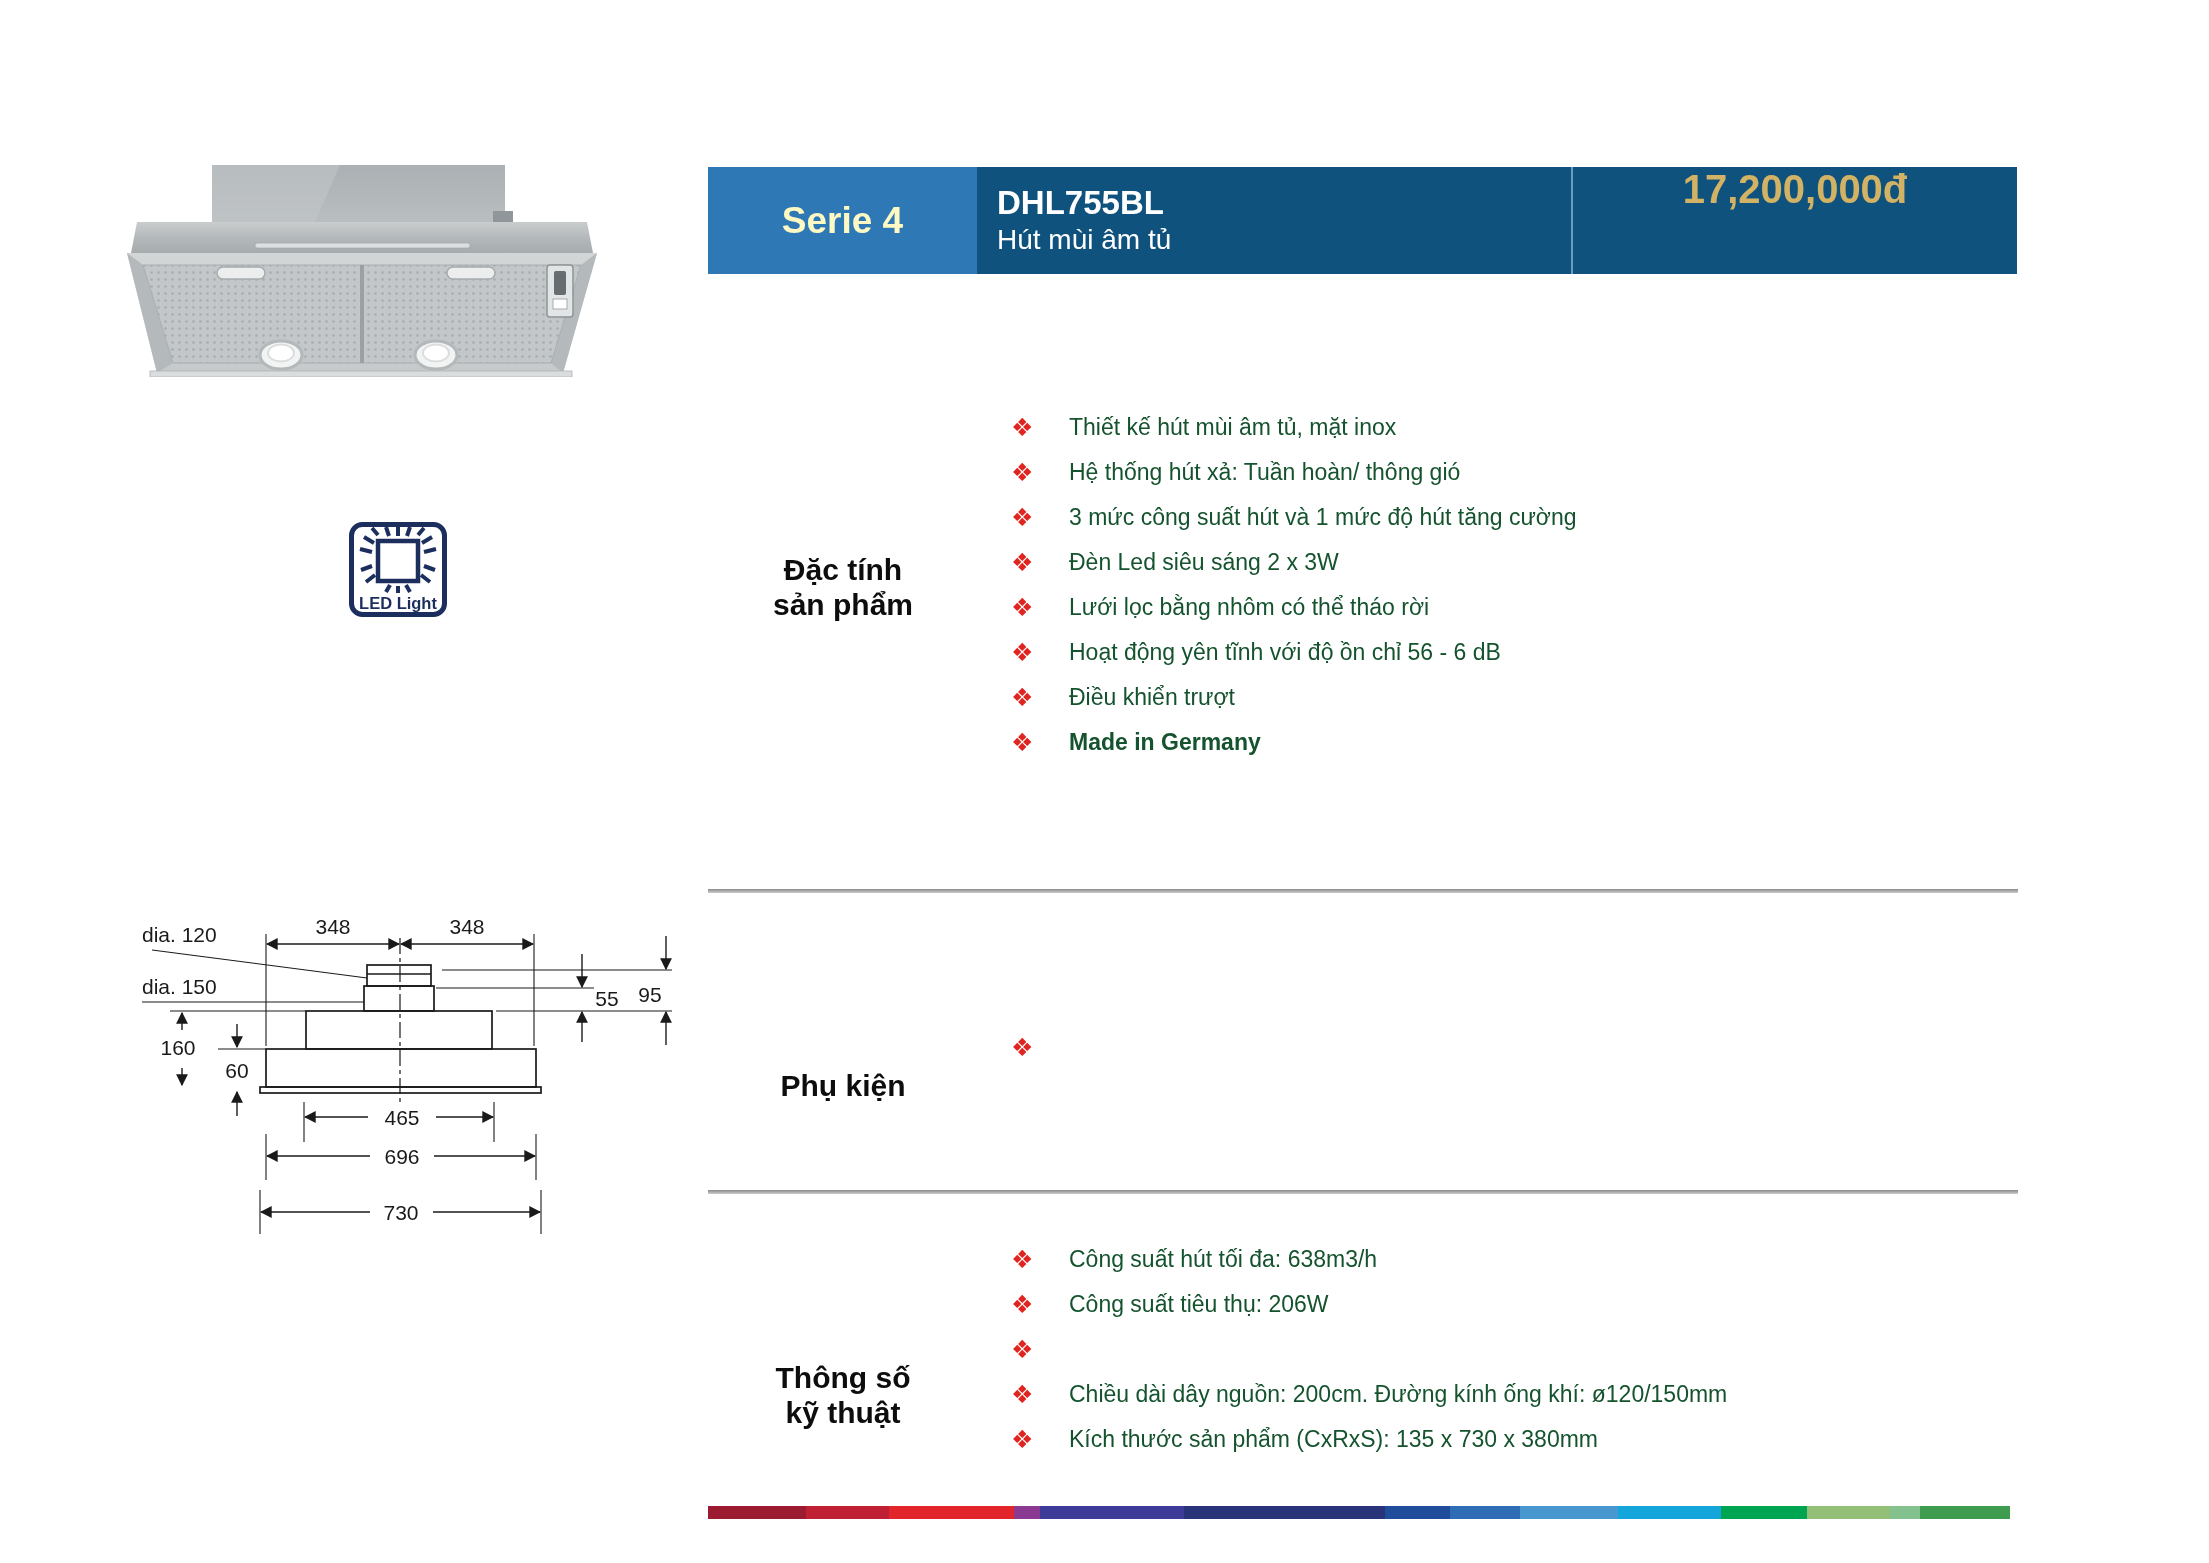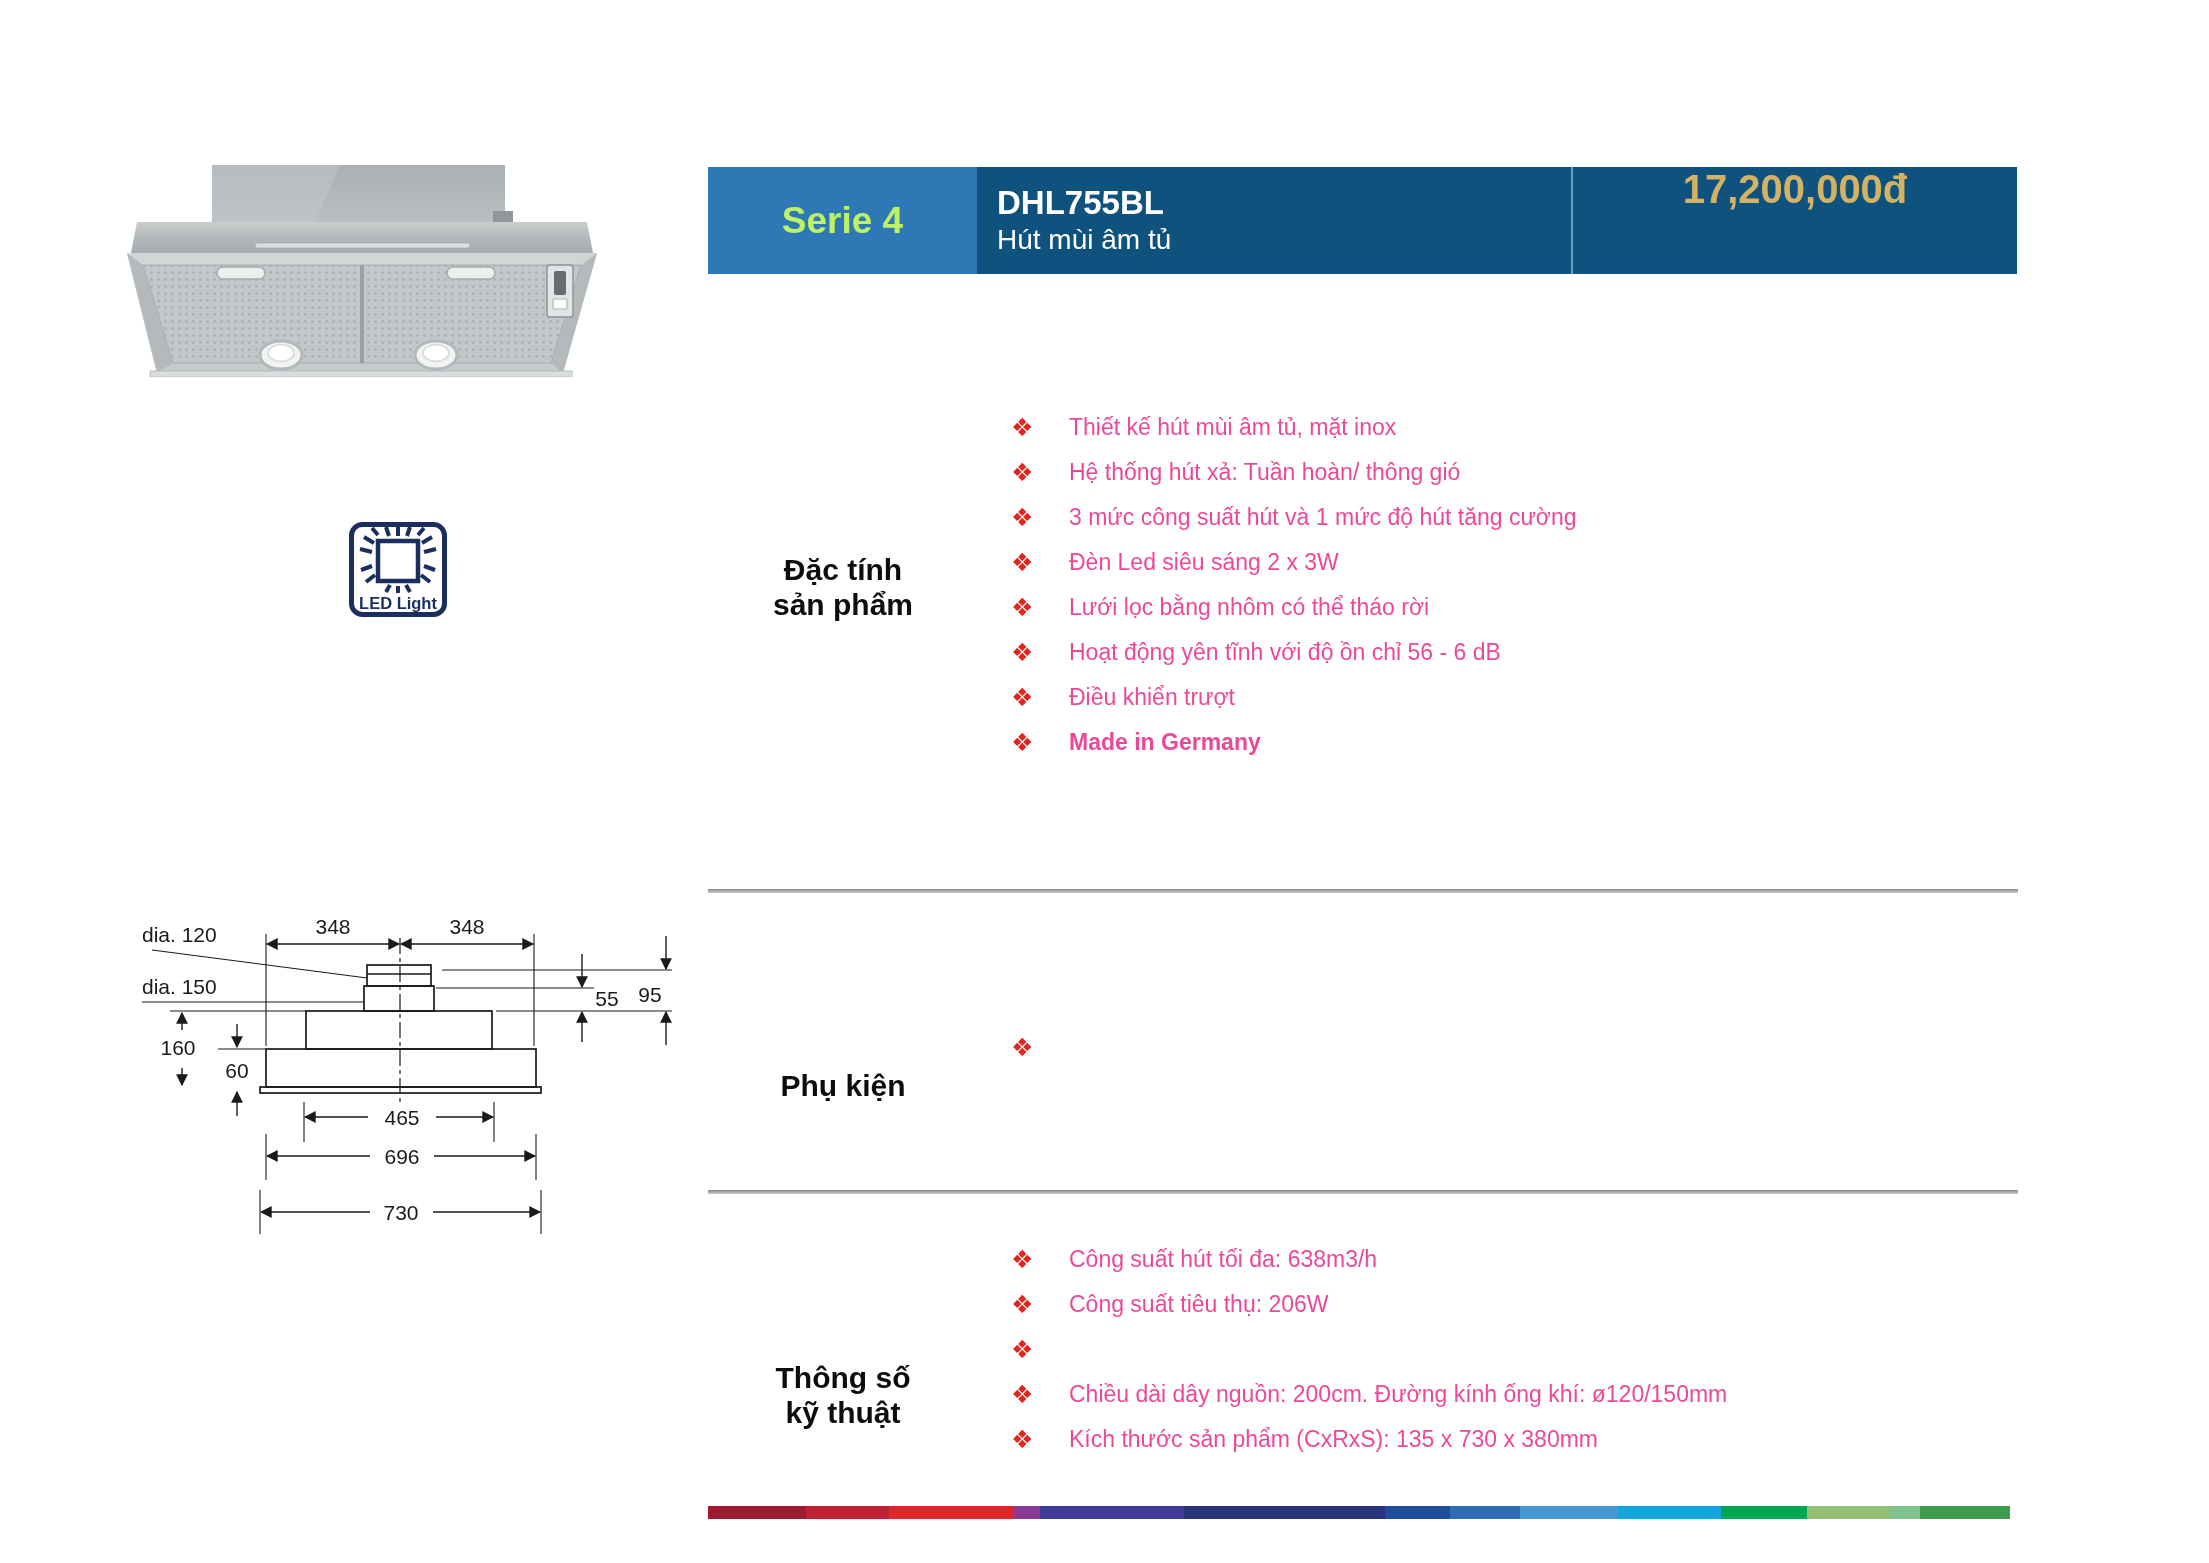--- a/index.html
+++ b/index.html
@@ -2,21 +2,21 @@
 <html><head>
 <meta charset="utf-8">
 <style>
   * { margin:0; padding:0; box-sizing:border-box; }
   html,body { background:#ffffff; }
   body { font-family:"Liberation Sans", sans-serif; }
   .page { position:relative; width:2209px; height:1563px; background:#fff; overflow:hidden; }
 
   
   .header-bar { position:absolute; left:708px; top:167px; width:1309px; height:107px; display:flex; }
-  .hd-serie { width:269px; background:#2e79b5; color:#bef264; display:flex; align-items:center; justify-content:center;
+  .hd-serie { width:269px; background:#2e79b5; color:#fef9c3; display:flex; align-items:center; justify-content:center;
               font-size:37px; font-weight:700; }
   .hd-model { flex:1; background:#0f527d; color:#fff; display:flex; flex-direction:column; justify-content:center;
               padding-left:20px; }
   .hd-model .model-code { font-size:33px; font-weight:700; line-height:38px; }
   .hd-model .model-type { font-size:28px; font-weight:400; line-height:36px; }
   .hd-price { width:446px; background:#0f527d; border-left:2px solid #6f9cbd; color:#d2b264;
               display:flex; align-items:flex-start; justify-content:center; font-size:40px; font-weight:700; }
 
   
   .sec-label { position:absolute; left:740px; width:206px; text-align:center; color:#0d0d0d;
@@ -25,21 +25,21 @@
   .lbl-accessories { top:1031px;margin-top:37px; }
   .lbl-specs { top:1360px; }
 
   
   .blist { position:absolute; left:1003px; width:1030px; list-style:none; }
   .list-features { top:405px; }
   .list-accessories { top:1025px; }
   .list-specs { top:1237px; }
   .blist li { display:flex; align-items:center; height:45px; }
   .bullet { width:66px; flex:0 0 66px; color:#e0241f; font-size:25px; line-height:45px; text-align:left; padding-left:8px; }
-  .bullet-text { font-size:23px; color:#ec4899; white-space:nowrap; }
+  .bullet-text { font-size:23px; color:#14532d; white-space:nowrap; }
   .bullet-text.bold { font-weight:700; }
 
   
   .divider { position:absolute; left:708px; width:1310px; height:4px;
              background:linear-gradient(#8a8a8a,#cdcdcd); }
   .divider-1 { top:889px; }
   .divider-2 { top:1190px; }
 
   
   .footer-bar { position:absolute; left:708px; top:1506px; width:1302px; height:13px; display:flex; }

